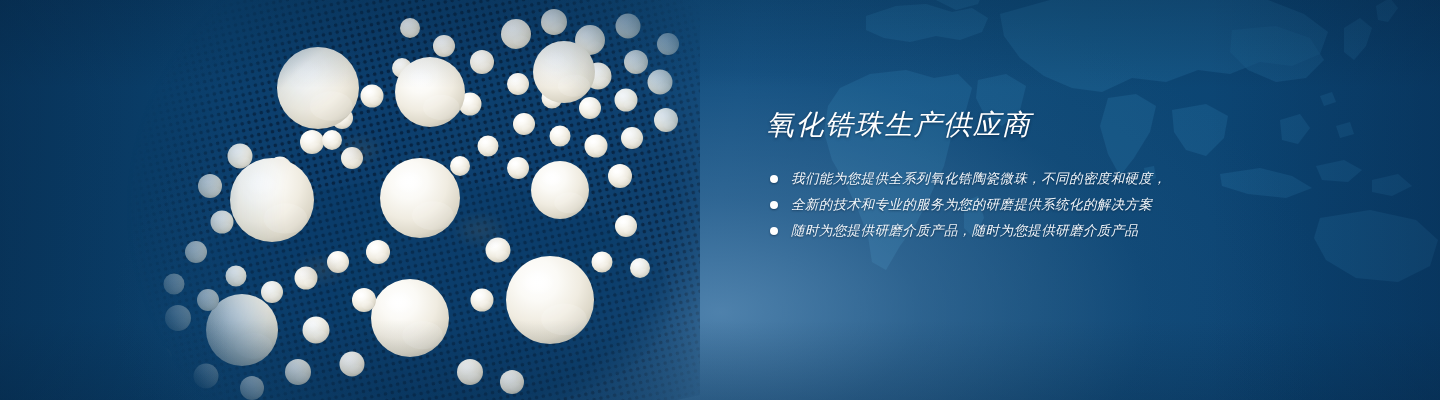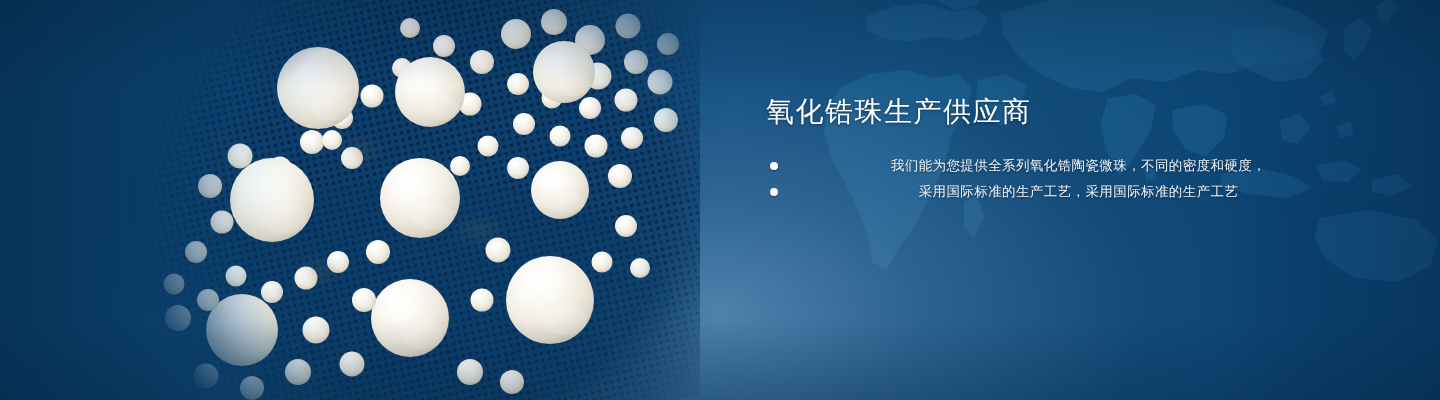--- a/index.html
+++ b/index.html
@@ -91,22 +91,23 @@
     transform-origin: 40% 60%;
     opacity: 0.95;
   }
   .beads-photo { position: absolute; inset: 0; }
   .beads-photo svg { display: block; width: 100%; height: 100%; }
 
   
   .copy {
     position: absolute;
     left: 766px;
-    top: 95px;
+    top: 108px;
     width: 600px;
+    font-style: italic;
   }
   .headline {
     font-size: 28px;
     font-weight: 400;
     line-height: 34px;
     color: #ffffff;
     letter-spacing: 1.5px;
     margin: 0 0 26px 0;
     text-shadow: 0 1px 3px rgba(2,22,44,0.55);
     white-space: nowrap;
@@ -118,21 +119,20 @@
   }
   .bullet {
     position: relative;
     padding-left: 25px;
     margin-bottom: 4px;
     font-size: 13.5px;
     line-height: 22px;
     color: #f2f6fa;
     letter-spacing: 0.4px;
     text-shadow: 0 1px 2px rgba(2,22,44,0.5);
-    text-align: center;
   }
   .bullet:last-child { margin-bottom: 0; }
   .bullet-dot {
     position: absolute;
     left: 4px;
     top: 7px;
     width: 8px;
     height: 8px;
     border-radius: 50%;
     background: #ffffff;
@@ -484,18 +484,22 @@
   <div class="copy">
     <h1 class="headline">氧化锆珠生产供应商</h1>
 
     <ul class="bullets">
       <li class="bullet">
         <span class="bullet-dot"></span>
         <span class="bullet-text">我们能为您提供全系列氧化锆陶瓷微珠，不同的密度和硬度，</span>
       </li>
       <li class="bullet">
         <span class="bullet-dot"></span>
-        <span class="bullet-text">采用国际标准的生产工艺，采用国际标准的生产工艺</span>
+        <span class="bullet-text">全新的技术和专业的服务为您的研磨提供系统化的解决方案</span>
+      </li>
+      <li class="bullet">
+        <span class="bullet-dot"></span>
+        <span class="bullet-text">随时为您提供研磨介质产品，随时为您提供研磨介质产品</span>
       </li>
     </ul>
   </div>
 
 </div>
 
 </body></html>

